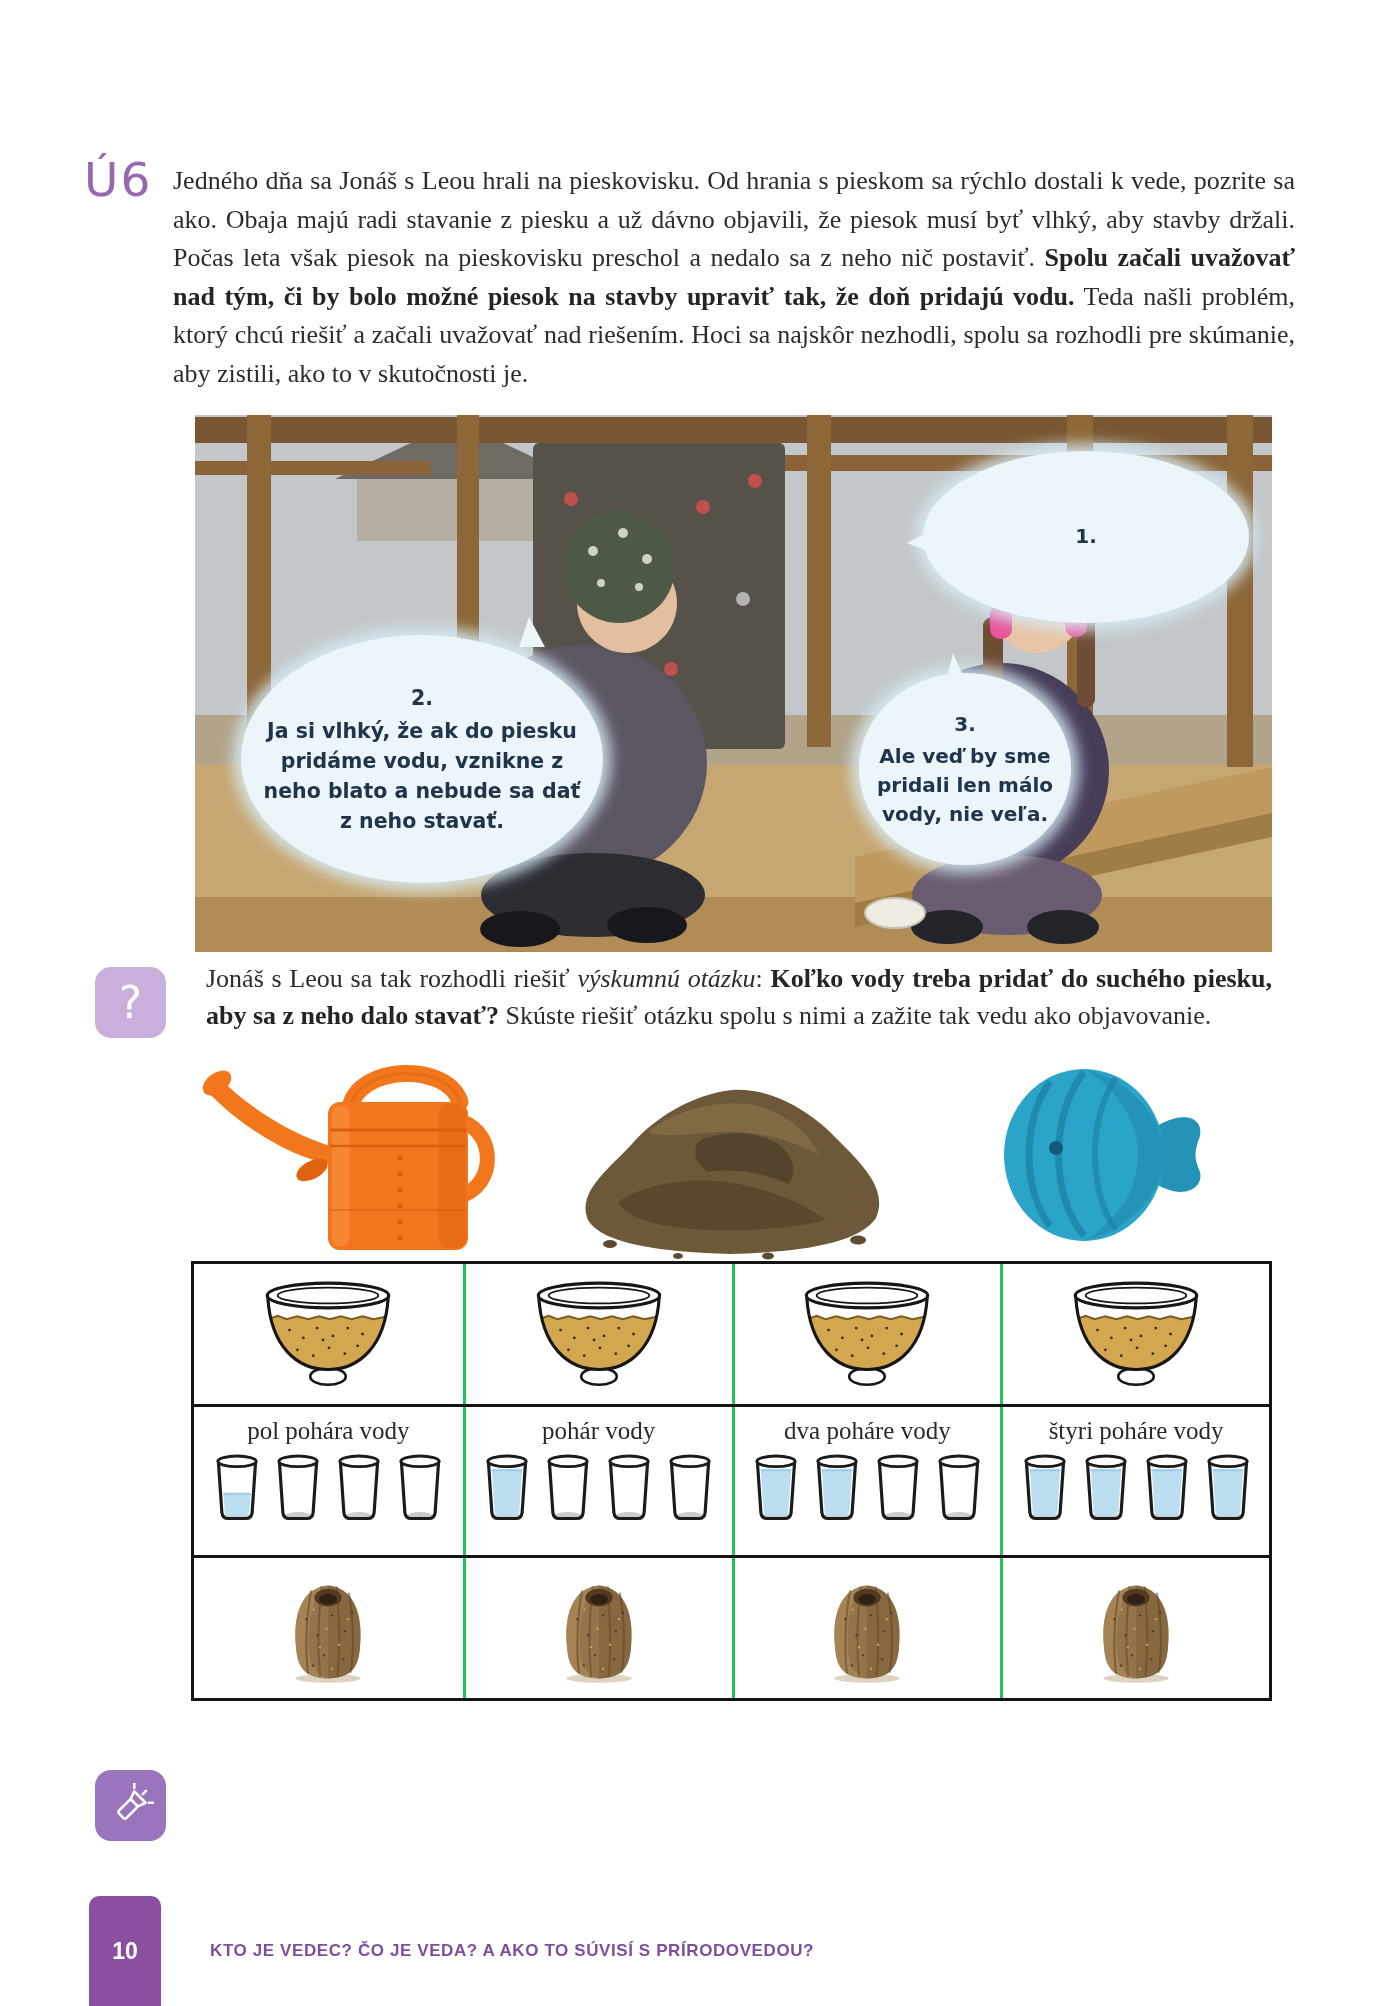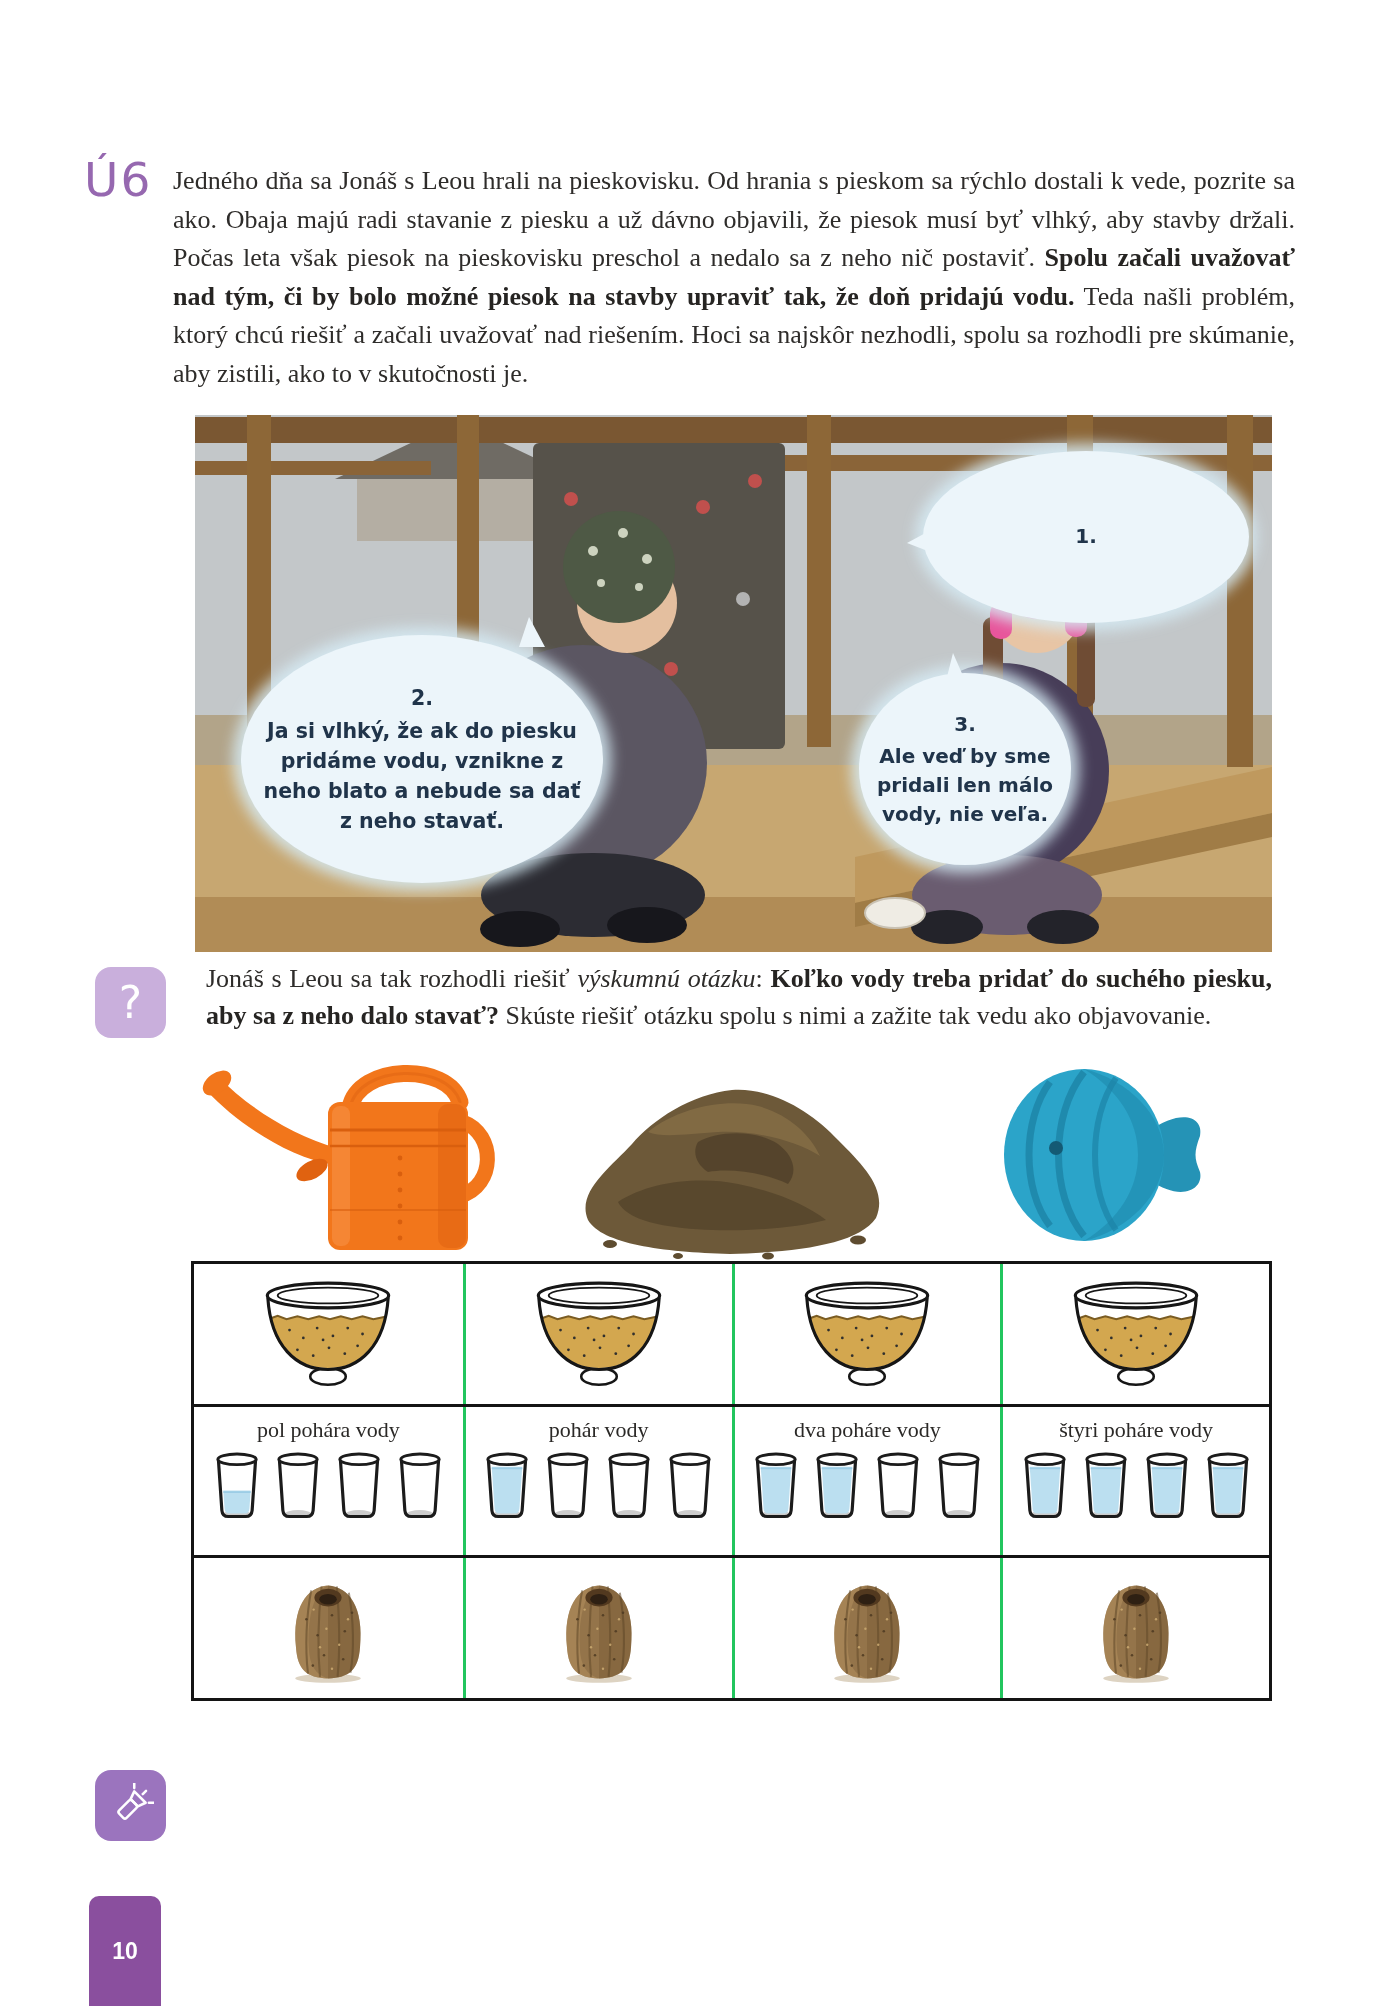--- a/index.html
+++ b/index.html
@@ -67,21 +67,21 @@
   
   .exp-table { position:absolute; left:191px; top:1261px; width:1081px; border:3.5px solid #141414; background:#ffffff; }
   .t-row { display:grid; grid-template-columns:repeat(4, 1fr); }
   .t-row + .t-row { border-top:3px solid #141414; }
   .t-cell { display:flex; flex-direction:column; align-items:center; justify-content:center; }
   .t-cell + .t-cell { border-left:3px solid #22c55e;text-align:right; }
   .row-bowls .t-cell { height:140px; }
   .row-mix .t-cell { height:148px; justify-content:flex-start; padding-top:10px; }
   .row-cakes .t-cell { height:140px; }
   .bowl-svg { width:148px; height:112px; }
-  .cup-label { font-family:"Liberation Serif", serif; font-size:22px; color:#2b2927; }
+  .cup-label { font-family:"Liberation Serif", serif; font-size:25px; color:#2b2927; }
   .cup-row { display:flex; gap:9px; margin-top:7px; }
   .cup-svg { width:52px; height:72px; }
   .cake-svg { width:104px; height:126px; }
 
   
   .footer-block {
     position:absolute; left:89px; top:1896px; width:72px; height:110px;
     background:#8a4f9e; border-radius:10px 10px 0 0;
     display:flex; align-items:center; justify-content:center;
   }
@@ -463,14 +463,15 @@
         <line x1="20" y1="5.5" x2="20" y2="1.5"></line>
         <line x1="11" y1="7" x2="8" y2="4"></line>
         <line x1="29" y1="7" x2="32" y2="4"></line>
       </g>
     </svg>
   </div>
 
   <div class="footer-block">
     <span class="footer-page-num">10</span>
   </div>
+  <div class="footer-title">KTO JE VEDEC? ČO JE VEDA? A AKO TO SÚVISÍ S PRÍRODOVEDOU?</div>
 
 </div>
 
 </body></html>

